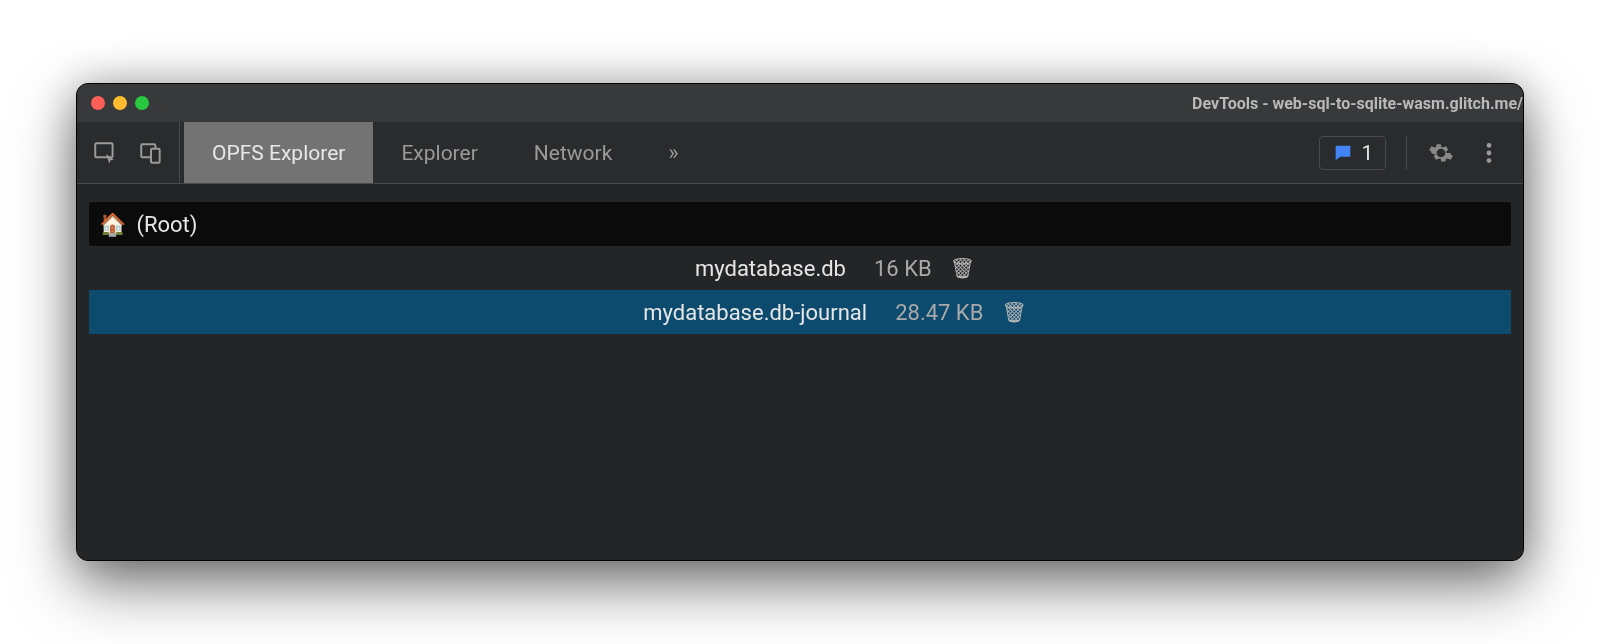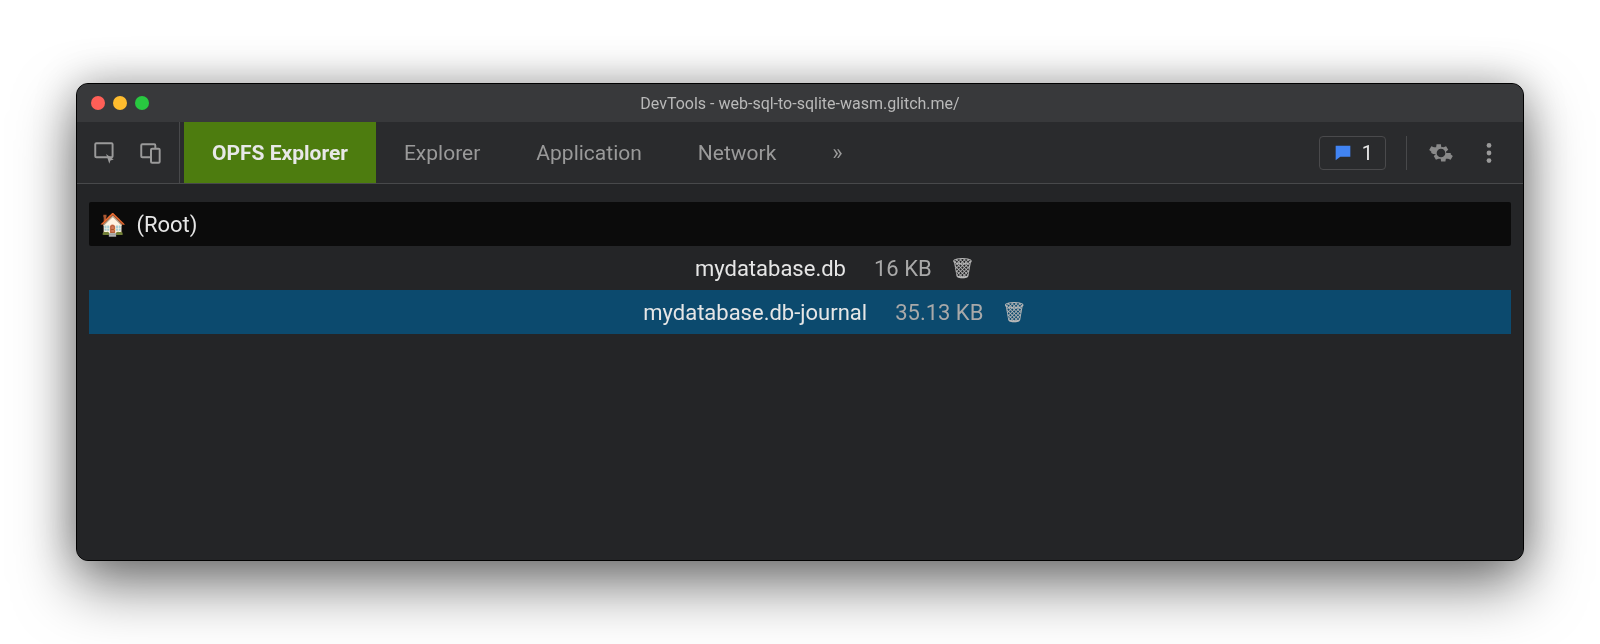--- a/index.html
+++ b/index.html
@@ -33,23 +33,23 @@
     position: relative;
   }
   .traffic-lights { display: flex; gap: 8px; }
   .tl { width: 14px; height: 14px; border-radius: 50%; }
   .tl.red { background: #ff5f57; }
   .tl.yellow { background: #febc2e; }
   .tl.green { background: #28c840; }
   .title {
     position: absolute;
     left: 0; right: 0;
-    text-align: center;
+    text-align: right;
     font-size: 16px;
-    font-weight: 400;
+    font-weight: 700;
     color: #b9b9b9;
     pointer-events: none;
   }
   
   .tabbar {
     height: 62px;
     background: #2a2b2d;
     border-bottom: 1px solid #48494b;
     display: flex;
     align-items: stretch;
@@ -70,21 +70,21 @@
   }
   .tabs { display: flex; align-items: stretch; }
   .tab {
     display: flex;
     align-items: center;
     padding: 0 28px;
     font-size: 21px;
     color: #9a9a9a;
     cursor: default;
   }
-  .tab.active { background: #4d7c0f; color: #e8e8e8; font-weight: 700; }
+  .tab.active { background: #737373; color: #e8e8e8; font-weight: 400; }
   .tabbar-right {
     margin-left: auto;
     display: flex;
     align-items: center;
     gap: 20px;
     padding-right: 10px;
   }
   .more-chevrons { color: #9a9a9a; font-size: 22px; }
   .issues-badge {
     display: flex;
@@ -151,23 +151,20 @@
     </div>
 
     <div class="tabs">
       <div class="tab active">
           <span>OPFS Explorer</span>
         </div>
       <div class="tab">
           <span>Explorer</span>
         </div>
       <div class="tab">
-          <span>Application</span>
-        </div>
-      <div class="tab">
           <span>Network</span>
         </div>
       <div class="tab more-chevrons">
           <span>»</span>
         </div>
     </div>
 
     <div class="tabbar-right">
       <div class="issues-badge">
         <span>
@@ -198,17 +195,17 @@
       <span>🏠</span>
       <span>(Root)</span>
     </div>
     <div class="tree-row">
       <span>mydatabase.db</span>
       <span class="file-size">16 KB</span>
       <span class="trash">🗑</span>
     </div>
     <div class="tree-row alt">
       <span>mydatabase.db-journal</span>
-      <span class="file-size">35.13 KB</span>
+      <span class="file-size">28.47 KB</span>
       <span class="trash">🗑</span>
     </div>
   </div>
 </div>
 
 </body></html>

